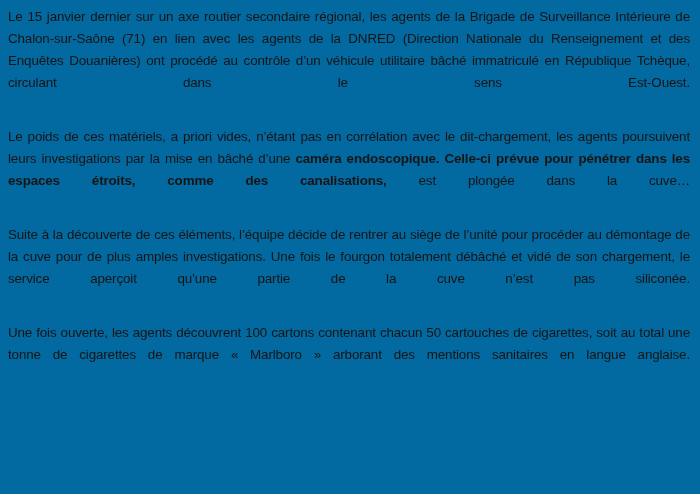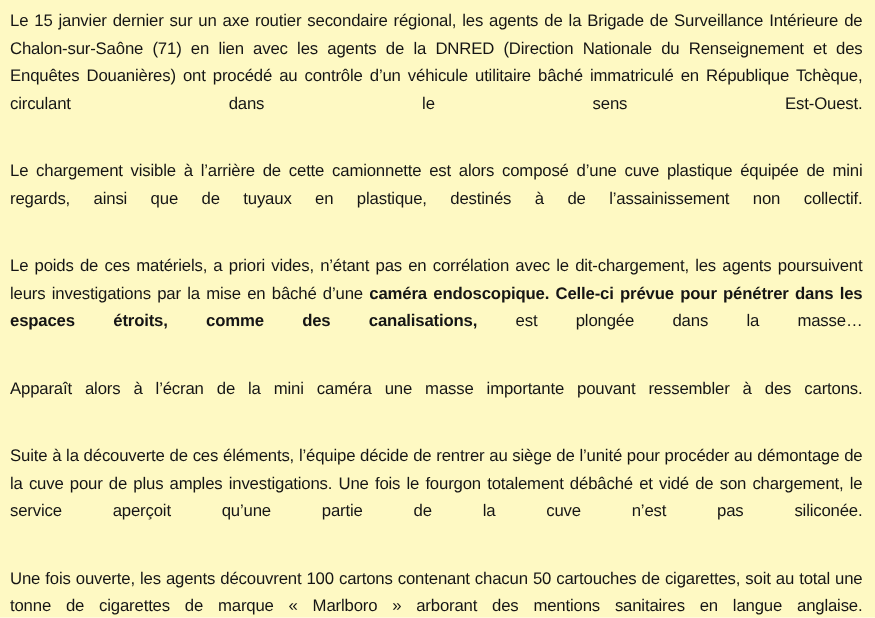--- a/index.html
+++ b/index.html
@@ -14,21 +14,21 @@
     overflow: hidden;
     font-family: "Liberation Sans", "DejaVu Sans", sans-serif;
     color: #151515;
     -webkit-font-smoothing: antialiased;
   }
   .page {
     box-sizing: border-box;
     width: 700px;
     height: 494px;
     padding: 6px 10px 0 8px;
-    background: #fef9c3;
+    background: #0369a1;
   }
   .para {
     margin: 0 0 10px 0;
     font-size: 13.4px;
     line-height: 22px;
     text-align: justify;
     text-justify: inter-word;
     letter-spacing: -0.01em;
     word-spacing: 0.01em;
     color: #151515;
@@ -47,23 +47,21 @@
     width: 100%;
   }
 </style>
 </head>
 <body>
 
 <div class="page">
 
   <p class="para">Le 15 janvier dernier sur un axe routier secondaire régional, les agents de la Brigade de Surveillance Intérieure de Chalon-sur-Saône (71) en lien avec les agents de la DNRED (Direction Nationale du Renseignement et des Enquêtes Douanières) ont procédé au contrôle d’un véhicule utilitaire bâché immatriculé en République Tchèque, circulant dans le sens Est-Ouest.</p>
 
-  <p class="para">Le chargement visible à l’arrière de cette camionnette est alors composé d’une cuve plastique équipée de mini regards, ainsi que de tuyaux en plastique, destinés à de l’assainissement non collectif.</p>
 
-  <p class="para"><span>Le poids de ces matériels, a priori vides, n’étant pas en corrélation avec le dit-chargement, les agents poursuivent leurs investigations par la mise en bâché d’une </span><b class="bold">caméra endoscopique. Celle-ci prévue pour pénétrer dans les espaces étroits, comme des canalisations,</b><span> est plongée dans la masse…</span></p>
+  <p class="para"><span>Le poids de ces matériels, a priori vides, n’étant pas en corrélation avec le dit-chargement, les agents poursuivent leurs investigations par la mise en bâché d’une </span><b class="bold">caméra endoscopique. Celle-ci prévue pour pénétrer dans les espaces étroits, comme des canalisations,</b><span> est plongée dans la cuve…</span></p>
 
-  <p class="para">Apparaît alors à l’écran de la mini caméra une masse importante pouvant ressembler à des cartons.</p>
 
   <p class="para">Suite à la découverte de ces éléments, l’équipe décide de rentrer au siège de l’unité pour procéder au démontage de la cuve pour de plus amples investigations. Une fois le fourgon totalement débâché et vidé de son chargement, le service aperçoit qu’une partie de la cuve n’est pas siliconée.</p>
 
   <p class="para">Une fois ouverte, les agents découvrent 100 cartons contenant chacun 50 cartouches de cigarettes, soit au total une tonne de cigarettes de marque « Marlboro » arborant des mentions sanitaires en langue anglaise.</p>
 
 </div>
 
 </body></html>

